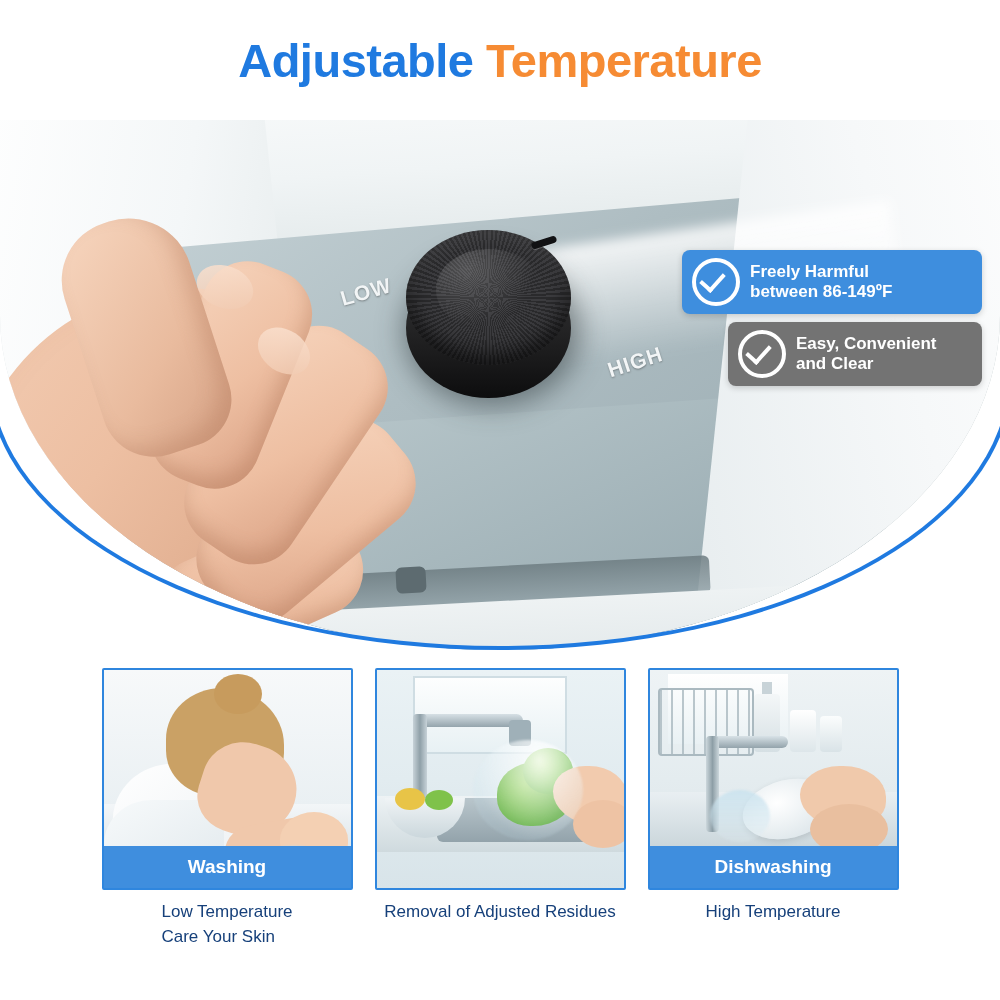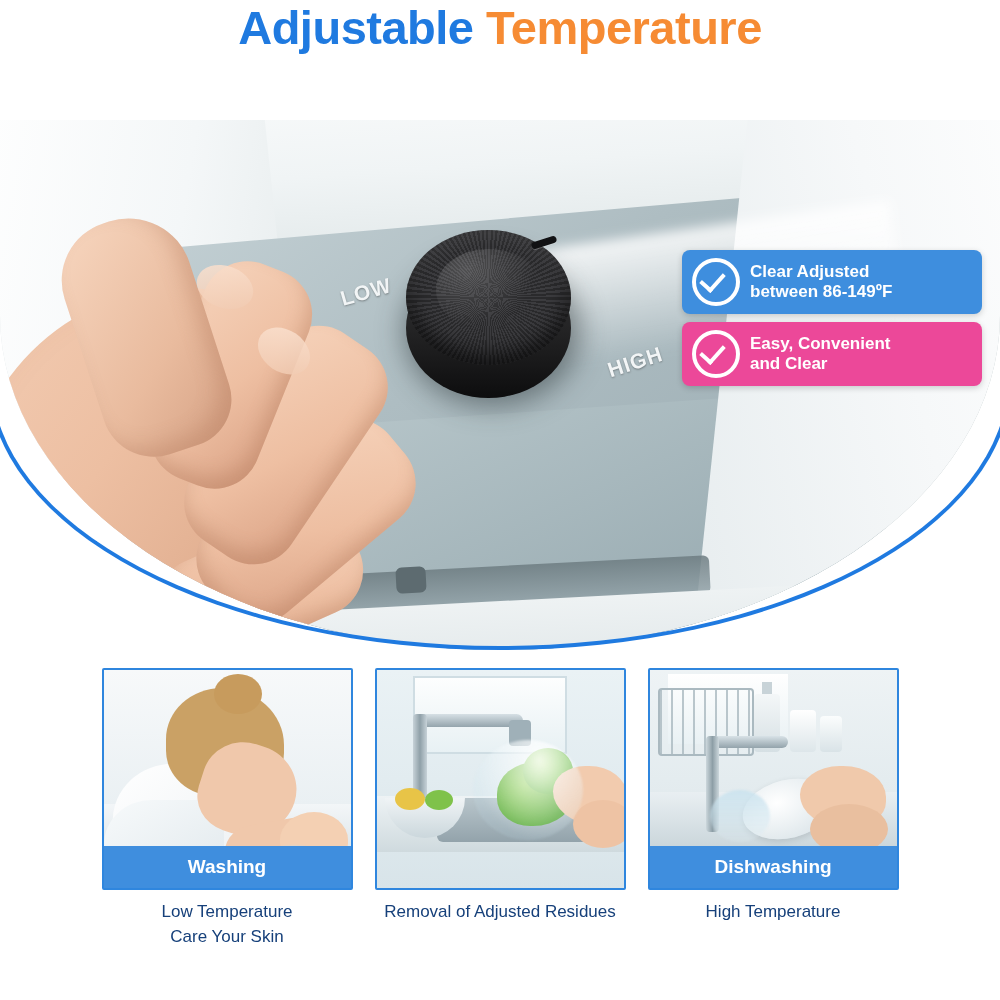--- a/index.html
+++ b/index.html
@@ -16,21 +16,21 @@
   }
 
   
   .title-bar {
     position: absolute;
     top: 0;
     left: 0;
     width: 1000px;
     height: 120px;
     display: flex;
-    align-items: flex-start;
+    align-items: center;
     justify-content: center;
     z-index: 20;
   }
   .title-text {
     font-size: 47px;
     font-weight: bold;
     letter-spacing: -0.5px;
     white-space: nowrap;
   }
   .title-blue { color: #1f7ae0; }
@@ -322,21 +322,21 @@
   }
   .callout {
     display: flex;
     align-items: center;
     border-radius: 8px;
     padding: 8px 12px 8px 10px;
     margin-bottom: 8px;
     box-shadow: 0 2px 6px rgba(0,0,0,0.18);
   }
   .callout.blue { background: #3e8ede; }
-  .callout.orange { background: #ec4899; }
+  .callout.orange { background: #737373; margin-left: 46px; }
   .check {
     flex: 0 0 auto;
     width: 40px;
     height: 40px;
     border-radius: 50%;
     border: 4px solid #ffffff;
     margin-right: 10px;
     position: relative;
   }
   .check::after {
@@ -400,21 +400,21 @@
     color: #ffffff;
     font-size: 19px;
     font-weight: bold;
     display: flex;
     align-items: center;
     justify-content: center;
   }
   .cap.wide { font-size: 18px; }
   .card-desc {
     margin-top: 10px;
-    text-align: center;
+    text-align: left;
     color: #16407a;
     font-size: 17px;
     line-height: 1.45;
   }
   .card-desc span { display: block; }
 
   
   .c1-bg { position:absolute; inset:0; background: linear-gradient(180deg,#f2f5f7 0%, #e7edf1 55%, #dfe7ec 100%); }
   .c1-wall { position:absolute; left:0; top:0; width:100%; height:62%; background:linear-gradient(180deg,#f7f9fa,#eaf0f3); }
   .c1-hair { position:absolute; left:62px; top:18px; width:118px; height:108px; background:#caa165; border-radius:52% 58% 44% 46%; }
@@ -509,21 +509,21 @@
 </div>
 
 <div class="arc-full"></div>
 <div class="arc-mask"></div>
 
 <div class="callouts">
 
   <div class="callout blue">
     <div class="check"></div>
     <div class="callout-text">
-      <span>Clear Adjusted</span>
+      <span>Freely Harmful</span>
       <span>between 86-149ºF</span>
     </div>
   </div>
 
   <div class="callout orange">
     <div class="check"></div>
     <div class="callout-text">
       <span>Easy, Convenient</span>
       <span>and Clear</span>
     </div>

